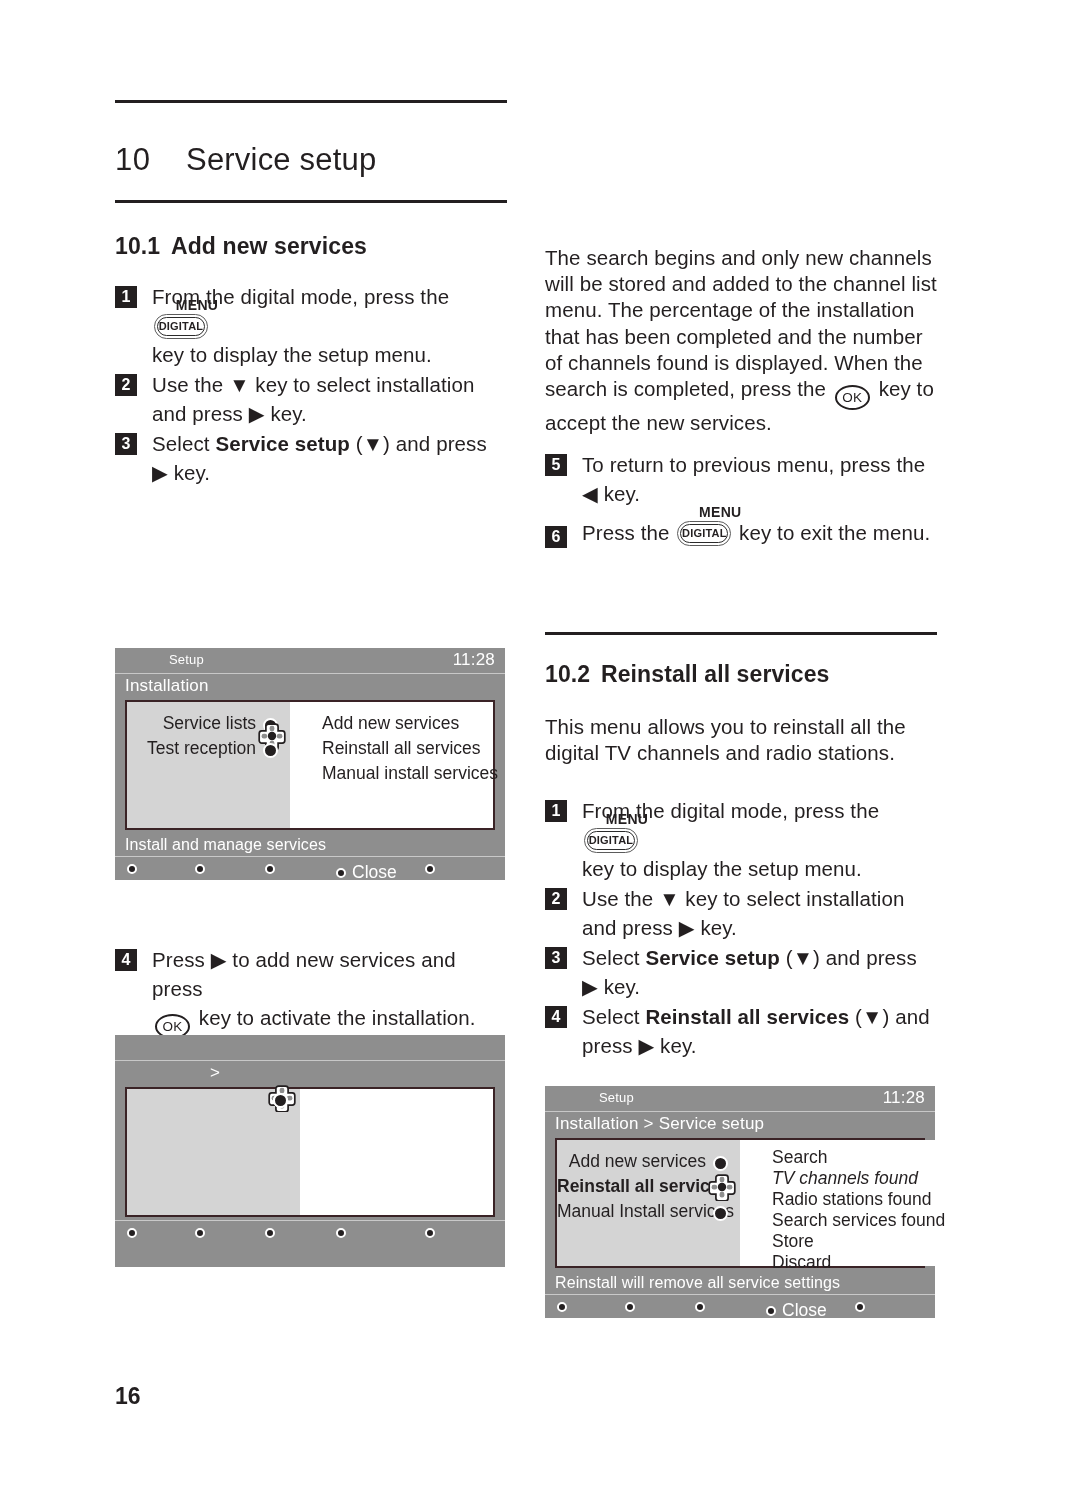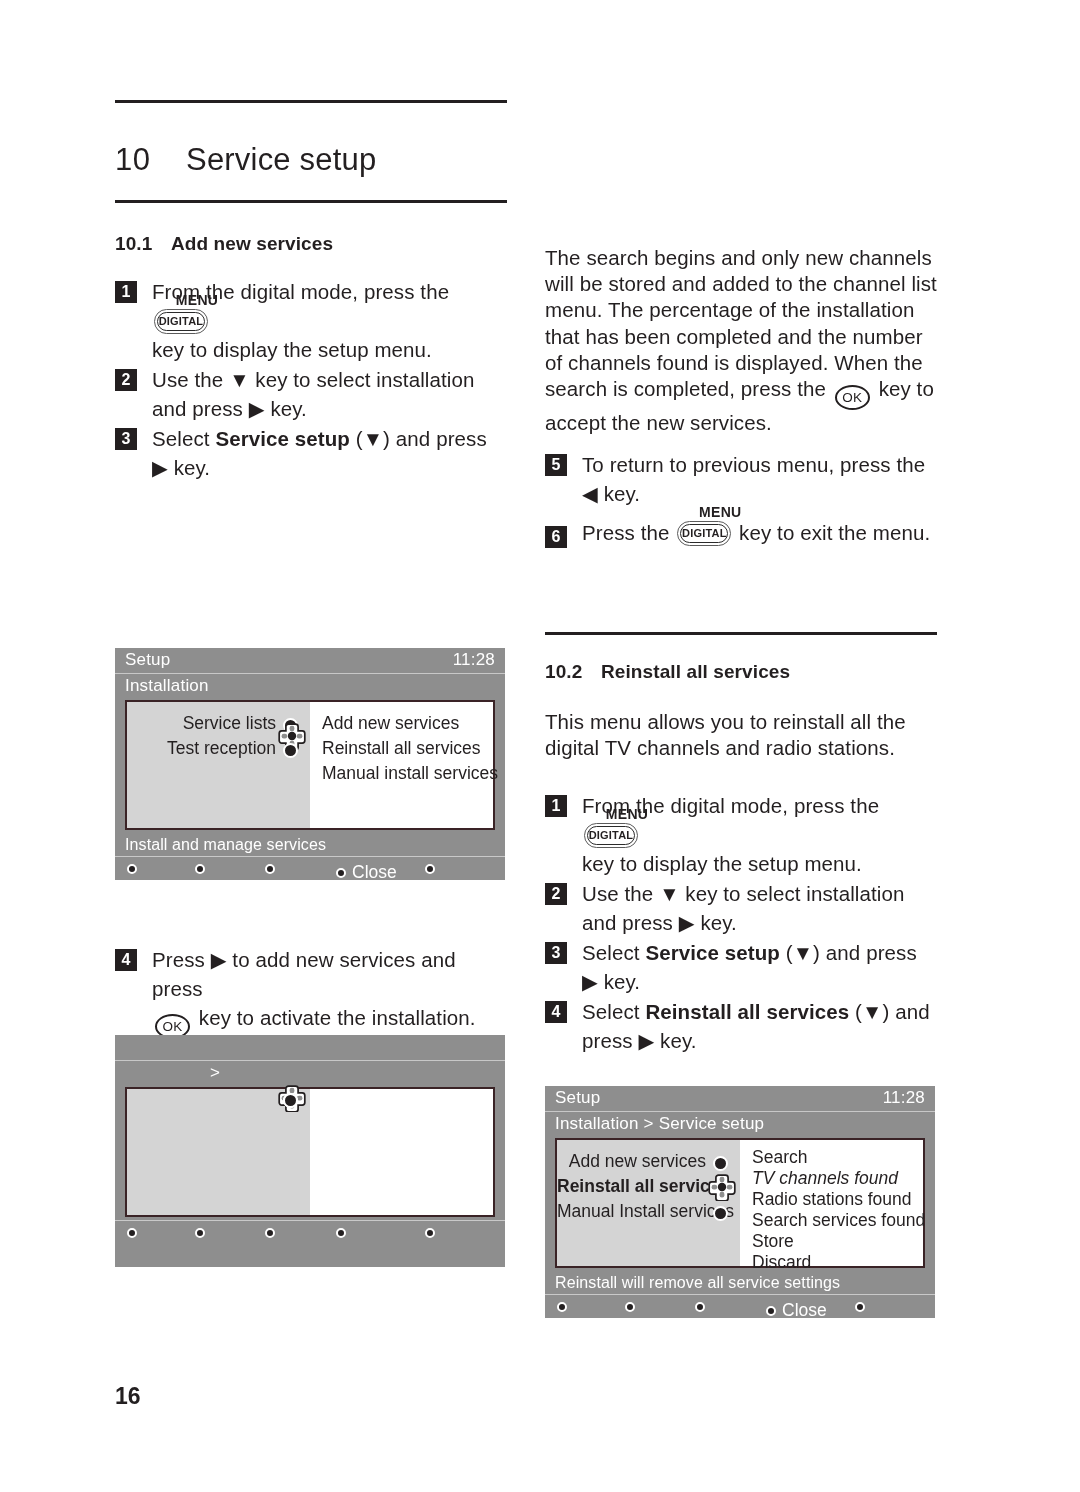--- a/index.html
+++ b/index.html
@@ -59,21 +59,21 @@
     font-weight: 400;
     color: #231f20;
     letter-spacing: 0.2px;
   }
 
   
   .section-head {
     display: flex;
     align-items: baseline;
     font-weight: bold;
-    font-size: 19px;
+    font-size: 23px;
     margin-top: 30px;
     letter-spacing: 0.1px;
   }
   .section-num { width: 56px; flex: none; }
   .section-title { }
 
   
   p.body {
     font-size: 20.5px;
     line-height: 26.2px;
@@ -174,24 +174,25 @@
     color: #ffffff;
     font-family: "Liberation Sans", sans-serif;
   }
   .tv-titlebar {
     position: relative;
     height: 26px;
     padding: 0 10px;
     border-bottom: 1.5px solid #c8c8c8;
   }
   .tv-title {
-    font-size: 17px;
+    font-size: 13px;
     line-height: 24px;
     color: #ffffff;
     letter-spacing: 0.2px;
+    margin-left: 44px;
   }
   .tv-clock {
     position: absolute;
     right: 10px;
     top: 0;
     font-size: 17px;
     line-height: 24px;
     color: #ffffff;
     letter-spacing: 0.2px;
   }
@@ -202,20 +203,21 @@
     line-height: 24px;
     color: #ffffff;
     letter-spacing: 0.2px;
   }
   .tv-panel {
     margin: 0 10px;
     border: 2px solid #3a2326;
     display: flex;
     background: #ffffff;
     height: 130px;
+    gap: 20px;
   }
   .tv-left-pane {
     width: 50%;
     background: #d4d4d4;
     color: #231f20;
     position: relative;
     padding-top: 9px;
   }
   .tv-right-pane {
     width: 50%;

